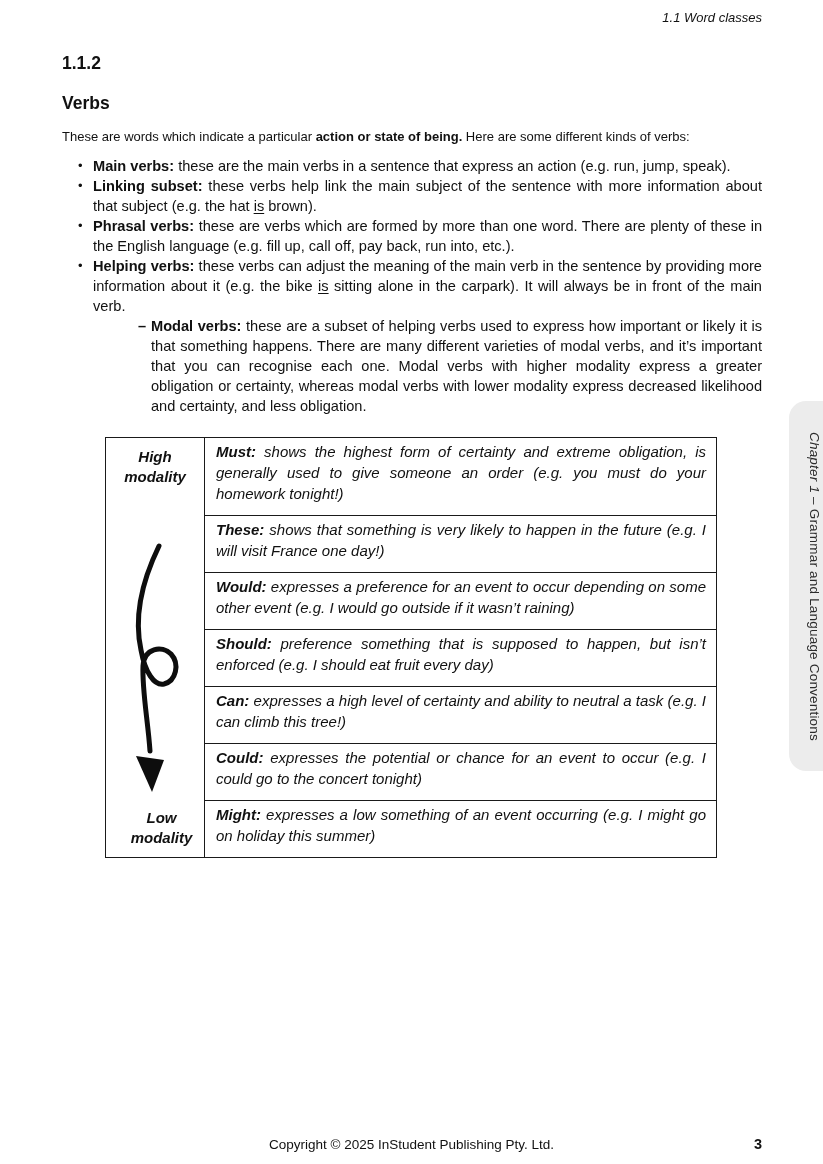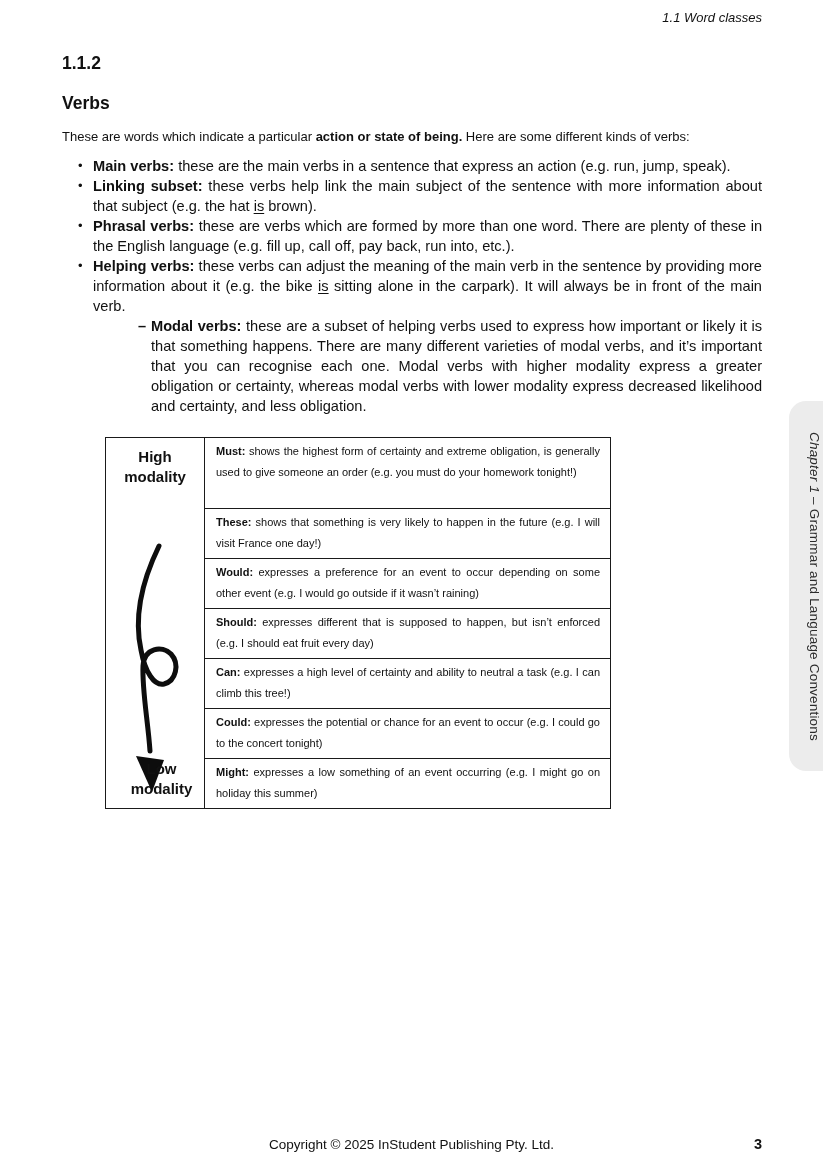--- a/index.html
+++ b/index.html
@@ -49,43 +49,44 @@
   }
   .sub-bullet > .marker {
     position: absolute; left: 0; top: 0;
     font-weight: bold;
   }
   u.uline { text-decoration: underline; text-underline-offset: 2px; }
 
   
   .modality-table {
     box-sizing: border-box;
-    width: 506px;
+    width: 612px;
     margin: 21px 0 0 43px;
     border: 1.6px solid #1a1a1a;
     display: flex;
+    font-style: italic;
   }
   .mod-left {
     width: 98px; flex: 0 0 98px;
     border-right: 1.5px solid #1a1a1a;
     position: relative;
     text-align: center;
     font-weight: bold; font-size: 15px; line-height: 20px;
     padding-top: 9px;
   }
   .mod-left .low-label {
     position: absolute; bottom: 9px; left: 13px; right: 0;
   }
   .mod-arrow {
     position: absolute; top: 88px; left: 3px;
   }
   .mod-right { flex: 1; display: flex; flex-direction: column; }
   .mod-cell {
-    padding: 3px 10px 4px 11px;
-    font-size: 11px; line-height: 21px;
+    padding: 3px 10px 11px 11px;
+    font-size: 15px; line-height: 21px;
     border-bottom: 1.4px solid #1a1a1a;
     text-align: justify;
   }
   .mod-cell.tall { min-height: 63px; }
   .mod-cell.short { min-height: 42px; }
   .mod-cell:last-child { border-bottom: none; }
 
   
   .side-tab {
     position: absolute;
@@ -175,21 +176,21 @@
       <div class="mod-cell tall">
         <b>Must:</b><span> shows the highest form of certainty and extreme obligation, is generally used to give someone an order (e.g. you must do your homework tonight!)</span>
       </div>
       <div class="mod-cell short">
         <b>These:</b><span> shows that something is very likely to happen in the future (e.g. I will visit France one day!)</span>
       </div>
       <div class="mod-cell short">
         <b>Would:</b><span> expresses a preference for an event to occur depending on some other event (e.g. I would go outside if it wasn’t raining)</span>
       </div>
       <div class="mod-cell short">
-        <b>Should:</b><span> expresses different that is supposed to happen, but isn’t enforced (e.g. I should eat fruit every day)</span>
+        <b>Should:</b><span> preference something that is supposed to happen, but isn’t enforced (e.g. I should eat fruit every day)</span>
       </div>
       <div class="mod-cell short">
         <b>Can:</b><span> expresses a high level of certainty and ability to neutral a task (e.g. I can climb this tree!)</span>
       </div>
       <div class="mod-cell short">
         <b>Could:</b><span> expresses the potential or chance for an event to occur (e.g. I could go to the concert tonight)</span>
       </div>
       <div class="mod-cell short">
         <b>Might:</b><span> expresses a low something of an event occurring (e.g. I might go on holiday this summer)</span>
       </div>

